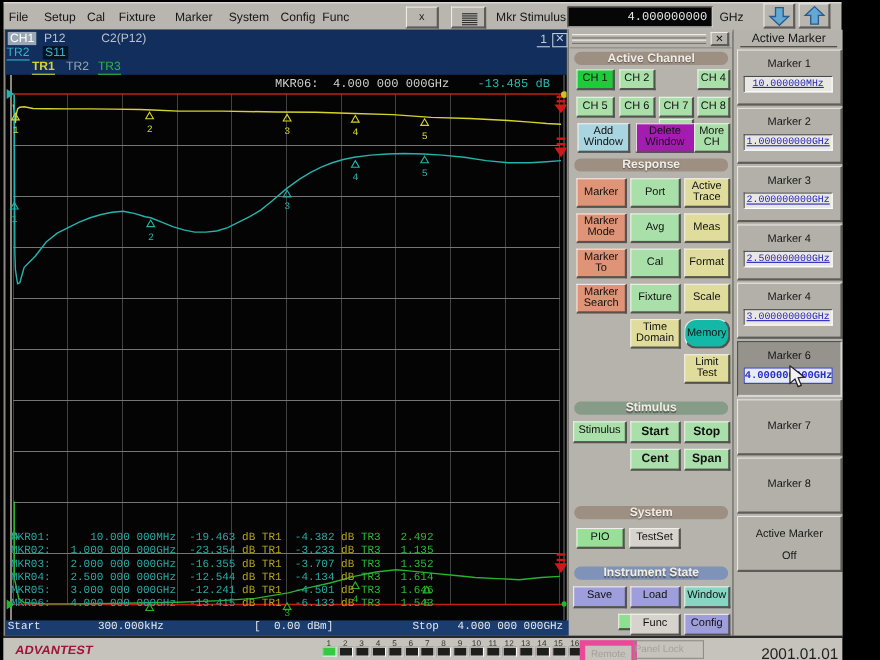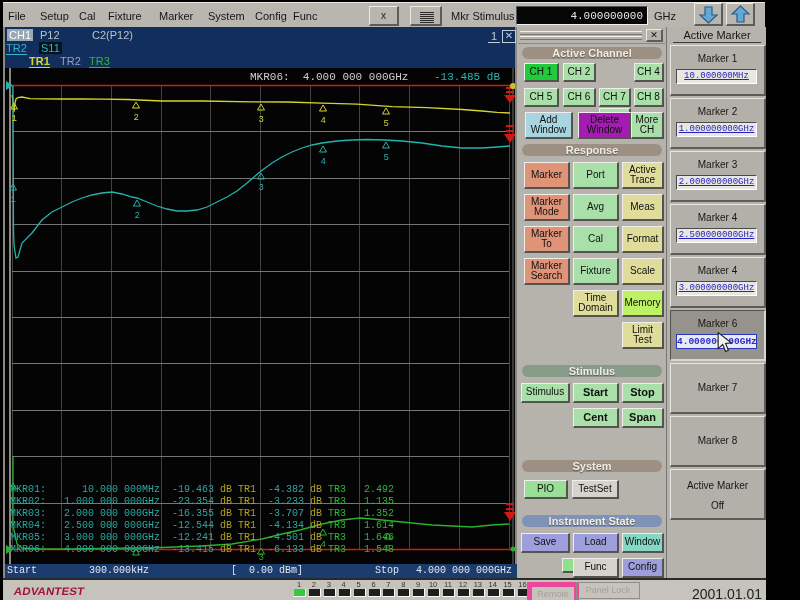--- a/index.html
+++ b/index.html
@@ -210,21 +210,21 @@
   <div class="pb" style="left:7px;top:167px;width:46px;height:27px;background:#df9478;">Marker<br>Mode</div>
   <div class="pb" style="left:56px;top:167px;width:46px;height:27px;background:#a9dfa9;">Avg</div>
   <div class="pb" style="left:105px;top:167px;width:42px;height:27px;background:#dfdc9c;">Meas</div>
   <div class="pb" style="left:7px;top:199px;width:46px;height:27px;background:#df9478;">Marker<br>To</div>
   <div class="pb" style="left:56px;top:199px;width:46px;height:27px;background:#a9dfa9;">Cal</div>
   <div class="pb" style="left:105px;top:199px;width:42px;height:27px;background:#dfdc9c;">Format</div>
   <div class="pb" style="left:7px;top:231px;width:46px;height:27px;background:#df9478;">Marker<br>Search</div>
   <div class="pb" style="left:56px;top:231px;width:46px;height:27px;background:#a9dfa9;">Fixture</div>
   <div class="pb" style="left:105px;top:231px;width:42px;height:27px;background:#dfdc9c;">Scale</div>
   <div class="pb" style="left:56px;top:263px;width:46px;height:27px;background:#dfdc9c;">Time<br>Domain</div>
-  <div class="pb" style="left:105px;top:263px;width:42px;height:27px;background:#bef264;">Memory</div>
+  <div class="pb" style="left:105px;top:263px;width:42px;height:27px;background:#14b8a6;border-radius:11px;">Memory</div>
   <div class="pb" style="left:105px;top:295px;width:42px;height:27px;background:#dfdc9c;">Limit<br>Test</div>
   <div class="hdr" style="left:5px;top:338px;width:140px;height:12px;background:#879c88;">Stimulus</div>
   <div class="pb" style="left:4px;top:356px;width:49px;height:20px;background:#a9dfa9;">Stimulus</div>
   <div class="pb" style="left:56px;top:356px;width:46px;height:20px;background:#a9dfa9;font-weight:bold;font-size:11px;">Start</div>
   <div class="pb" style="left:105px;top:356px;width:42px;height:20px;background:#a9dfa9;font-weight:bold;font-size:11px;">Stop</div>
   <div class="pb" style="left:56px;top:381px;width:46px;height:20px;background:#a9dfa9;font-weight:bold;font-size:11px;">Cent</div>
   <div class="pb" style="left:105px;top:381px;width:42px;height:20px;background:#a9dfa9;font-weight:bold;font-size:11px;">Span</div>
   <div class="hdr" style="left:5px;top:433px;width:140px;height:12px;background:#9d9083;">System</div>
   <div class="pb" style="left:7px;top:453px;width:44px;height:19px;background:#98df98;">PIO</div>
   <div class="pb" style="left:55px;top:453px;width:47px;height:19px;background:#d6d3cd;">TestSet</div>
@@ -308,20 +308,20 @@
         <div style="position:absolute;left:178.8px;top:0;width:14px;text-align:center;font-size:7.5px;color:#33332f;">13</div>
         <div style="position:absolute;left:179.8px;top:8px;width:11px;height:7px;background:#1e1e1c;border-top:1px solid #c8c6c0;border-left:1px solid #c8c6c0;border-bottom:1px solid #fbfaf8;border-right:1px solid #fbfaf8;"></div>
         <div style="position:absolute;left:193.70000000000002px;top:0;width:14px;text-align:center;font-size:7.5px;color:#33332f;">14</div>
         <div style="position:absolute;left:194.70000000000002px;top:8px;width:11px;height:7px;background:#1e1e1c;border-top:1px solid #c8c6c0;border-left:1px solid #c8c6c0;border-bottom:1px solid #fbfaf8;border-right:1px solid #fbfaf8;"></div>
         <div style="position:absolute;left:208.6px;top:0;width:14px;text-align:center;font-size:7.5px;color:#33332f;">15</div>
         <div style="position:absolute;left:209.6px;top:8px;width:11px;height:7px;background:#1e1e1c;border-top:1px solid #c8c6c0;border-left:1px solid #c8c6c0;border-bottom:1px solid #fbfaf8;border-right:1px solid #fbfaf8;"></div>
         <div style="position:absolute;left:223.5px;top:0;width:14px;text-align:center;font-size:7.5px;color:#33332f;">16</div>
         <div style="position:absolute;left:224.5px;top:8px;width:11px;height:7px;background:#1e1e1c;border-top:1px solid #c8c6c0;border-left:1px solid #c8c6c0;border-bottom:1px solid #fbfaf8;border-right:1px solid #fbfaf8;"></div>
       </div>
   <div class="abs" style="left:527px;top:2px;width:42px;height:15px;border:5px solid #ec4899;color:#a3a09a;font-size:9px;text-align:center;line-height:14px;">Remote</div>
-  <div class="abs" style="left:576px;top:2px;width:62px;height:15px;border:1px solid #8f8d88;color:#a3a09a;font-size:9px;text-align:center;line-height:14px;">Panel Lock</div>
+  <div class="abs" style="left:576px;top:2px;width:62px;height:15px;border:1px solid #8f8d88;color:#a3a09a;font-size:9px;line-height:14px;">Panel Lock</div>
   <div class="abs" style="left:692px;top:6px;font-size:14px;color:#22211f;">2001.01.01 2:39</div>
 </div>
 
 <div class="abs" style="left:766px;top:0;width:34px;height:600px;background:#000;"></div>
 <div class="abs" style="left:0;top:0;width:3px;height:600px;background:#000;"></div>
 
 </div>
 
 </body></html>

